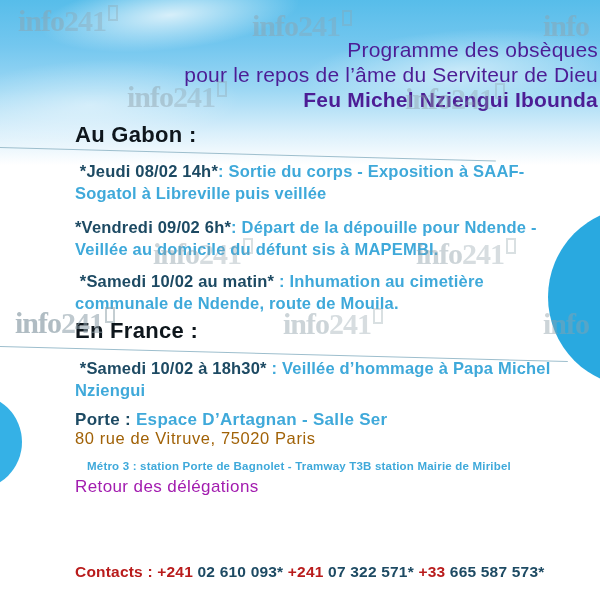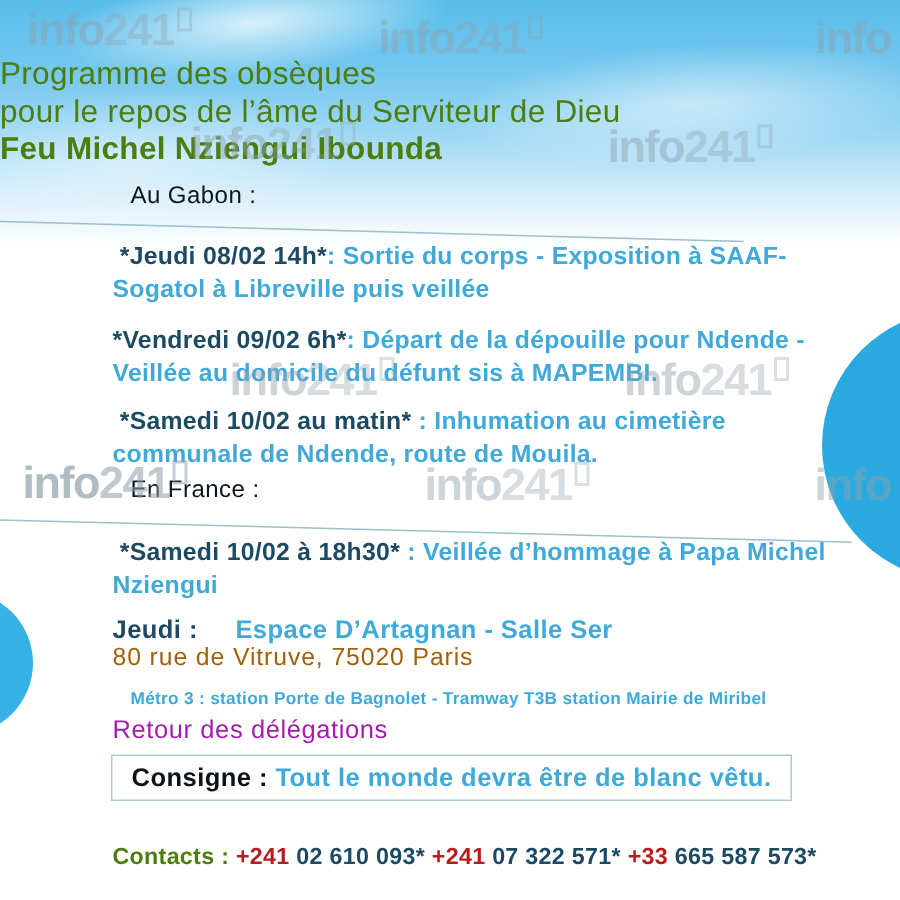--- a/index.html
+++ b/index.html
@@ -17,53 +17,53 @@
   .cloud1{left:40px;top:-20px;width:260px;height:70px;transform:rotate(-6deg);}
   .cloud2{left:300px;top:30px;width:320px;height:80px;transform:rotate(-4deg);opacity:.7;}
   .cloud3{left:-60px;top:60px;width:300px;height:90px;transform:rotate(-3deg);opacity:.6;}
   
   .circle{position:absolute;border-radius:50%;z-index:2;}
   .circle-right{left:548px;top:207px;width:180px;height:180px;background:#29a9e0;}
   .circle-left{left:-74px;top:394px;width:96px;height:96px;background:#35b1e6;}
   
   .wm{
     position:absolute;z-index:6;display:flex;align-items:flex-start;
-    font-family:Liberation Sans, sans-serif;font-weight:700;font-size:30px;line-height:26px;
+    font-family:Liberation Serif, serif;font-weight:700;font-size:30px;line-height:26px;
     letter-spacing:-1px;color:#8fa1aa;opacity:.45;pointer-events:none;
   }
   .wm .wm-b{opacity:.8;}
   .wm .wm-flag{display:inline-block;width:6px;height:12px;border:2px solid #8fa1aa;opacity:.75;margin-left:2px;margin-top:-3px;}
   .wm-dark{opacity:.7;}
   
-  .title{position:absolute;left:0;top:37px;width:598px;text-align:left;z-index:4;
-    color:#4d7c0f;font-size:21px;line-height:25px;font-weight:500;letter-spacing:.2px;}
+  .title{position:absolute;left:0;top:37px;width:598px;text-align:right;z-index:4;
+    color:#4c1d95;font-size:21px;line-height:25px;font-weight:500;letter-spacing:.2px;}
   .title .t3{font-weight:700;}
   
   .divider{position:absolute;height:1px;background:#9dbecd;z-index:3;transform-origin:left top;}
   .divider1{left:-4px;top:147px;width:500px;transform:rotate(1.55deg);}
   .divider2{left:-4px;top:346px;width:572px;transform:rotate(1.5deg);}
   
-  .section-label{position:absolute;left:87px;z-index:4;color:#0e161c;font-size:16px;font-weight:400;letter-spacing:.3px;}
+  .section-label{position:absolute;left:75px;z-index:4;color:#0e161c;font-size:22px;font-weight:700;letter-spacing:.3px;}
   .event{position:absolute;left:75px;width:492px;margin:0;z-index:4;
     font-size:16.5px;line-height:21.5px;font-weight:700;white-space:pre-wrap;letter-spacing:.2px;}
   .event .date{color:#1d4a63;}
   .event .desc{color:#3fa9da;}
   .venue-line{position:absolute;left:75px;margin:0;z-index:4;font-size:17px;font-weight:700;letter-spacing:.3px;}
   .venue-line .lbl{color:#1d4a63;}
-  .venue-line .val{color:#3fa9da;margin-left:20px;}
+  .venue-line .val{color:#3fa9da;}
   .address{position:absolute;left:75px;margin:0;z-index:4;font-size:16.5px;font-weight:400;color:#a16207;letter-spacing:.6px;}
   .transit{position:absolute;left:75px;margin:12px;z-index:4;font-size:11.5px;font-weight:700;color:#3fa9da;letter-spacing:.2px;}
   .return-note{position:absolute;left:75px;margin:0;z-index:4;font-size:17px;font-weight:400;color:#a21caf;letter-spacing:.4px;}
   .consigne-box{position:absolute;left:74px;top:503px;width:452px;height:29px;z-index:4;
     border:1px solid #aecbd8;background:#ffffff;display:flex;align-items:center;justify-content:center;
     font-size:17px;font-weight:700;white-space:pre;letter-spacing:.3px;}
   .consigne-box .lbl{color:#0c1216;}
   .consigne-box .val{color:#3fa9da;}
   .contacts{position:absolute;left:75px;top:563px;margin:0;z-index:4;font-size:15.5px;font-weight:700;white-space:pre;letter-spacing:.2px;}
-  .contacts .lbl{color:#4d7c0f;text-align:right;}
+  .contacts .lbl{color:#b91c1c;text-align:right;}
   .contacts .code{color:#b91c1c;}
   .contacts .num{color:#1d4a63;}
 </style>
 </head>
 <body>
 
 <div class="canvas">
 
   <div class="sky">
     <div class="cloud cloud1"></div>
@@ -88,29 +88,28 @@
   <p class="event" style="top:161px"><span class="date"> *Jeudi 08/02 14h*</span><span class="desc">: Sortie du corps - Exposition à SAAF-Sogatol à Libreville puis veillée</span></p>
 
   <p class="event" style="top:217px"><span class="date">*Vendredi 09/02 6h*</span><span class="desc">: Départ de la dépouille pour Ndende - Veillée au domicile du défunt sis à MAPEMBI.</span></p>
 
   <p class="event" style="top:271px"><span class="date"> *Samedi 10/02 au matin*</span><span class="desc"> : Inhumation au cimetière communale de Ndende, route de Mouila.</span></p>
 
   <div class="section-label" style="top:318px">En France :</div>
 
   <p class="event" style="top:358px"><span class="date"> *Samedi 10/02 à 18h30*</span><span class="desc"> : Veillée d’hommage à Papa Michel Nziengui</span></p>
 
-  <p class="venue-line" style="top:410px"><span class="lbl">Jeudi</span><span class="lbl"> : </span><span class="val">Espace D’Artagnan - Salle Ser</span></p>
+  <p class="venue-line" style="top:410px"><span class="lbl">Porte</span><span class="lbl"> : </span><span class="val">Espace D’Artagnan - Salle Ser</span></p>
 
   <p class="address" style="top:429px">80 rue de Vitruve, 75020 Paris</p>
 
   <p class="transit" style="top:448px">Métro 3 : station Porte de Bagnolet - Tramway T3B station Mairie de Miribel</p>
 
   <p class="return-note" style="top:477px">Retour des délégations</p>
 
-  <div class="consigne-box"><span class="lbl">Consigne</span><span class="lbl"> : </span><span class="val">Tout le monde devra être de blanc vêtu.</span></div>
 
   <p class="contacts"><span class="lbl">Contacts : </span><span class="code">+241 </span><span class="num">02 610 093* </span><span class="code">+241 </span><span class="num">07 322 571* </span><span class="code">+33 </span><span class="num">665 587 573*</span></p>
 
   <div class="wm" style="left:18px;top:8px">
       <span class="wm-a">info</span>
       <span class="wm-b">241</span>
       <span class="wm-flag"></span>
     </div>
   <div class="wm" style="left:252px;top:13px">
       <span class="wm-a">info</span>

